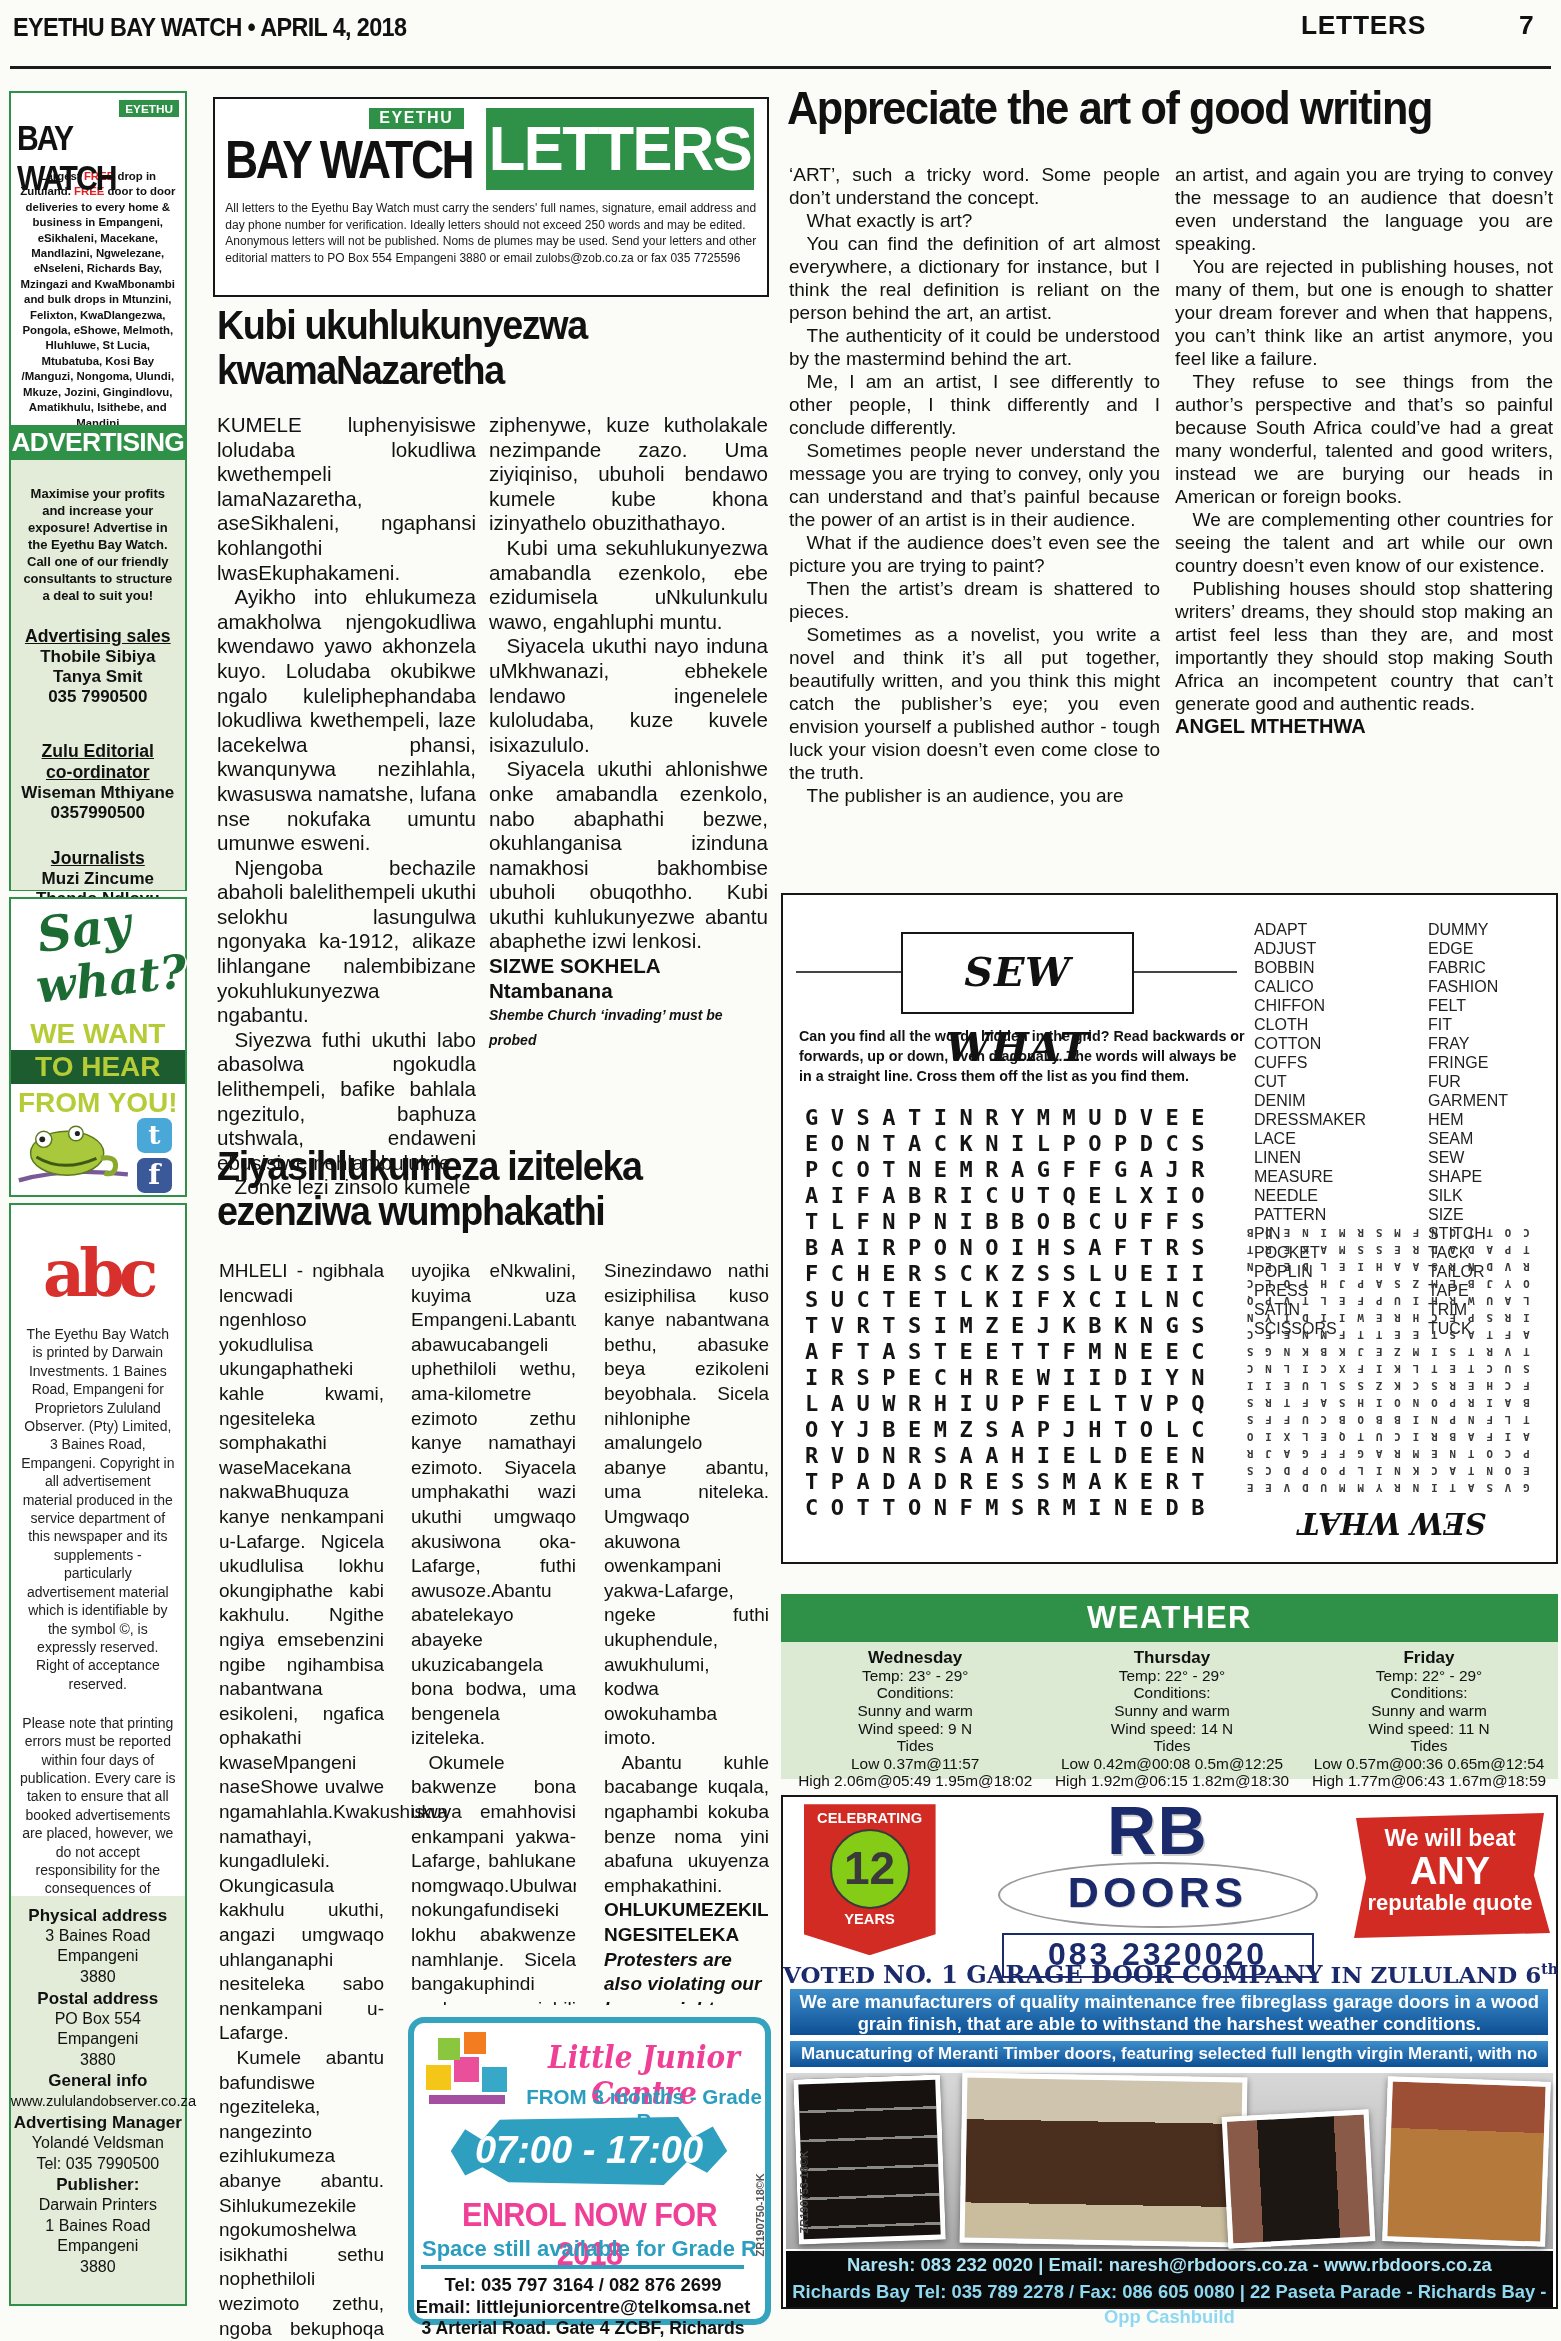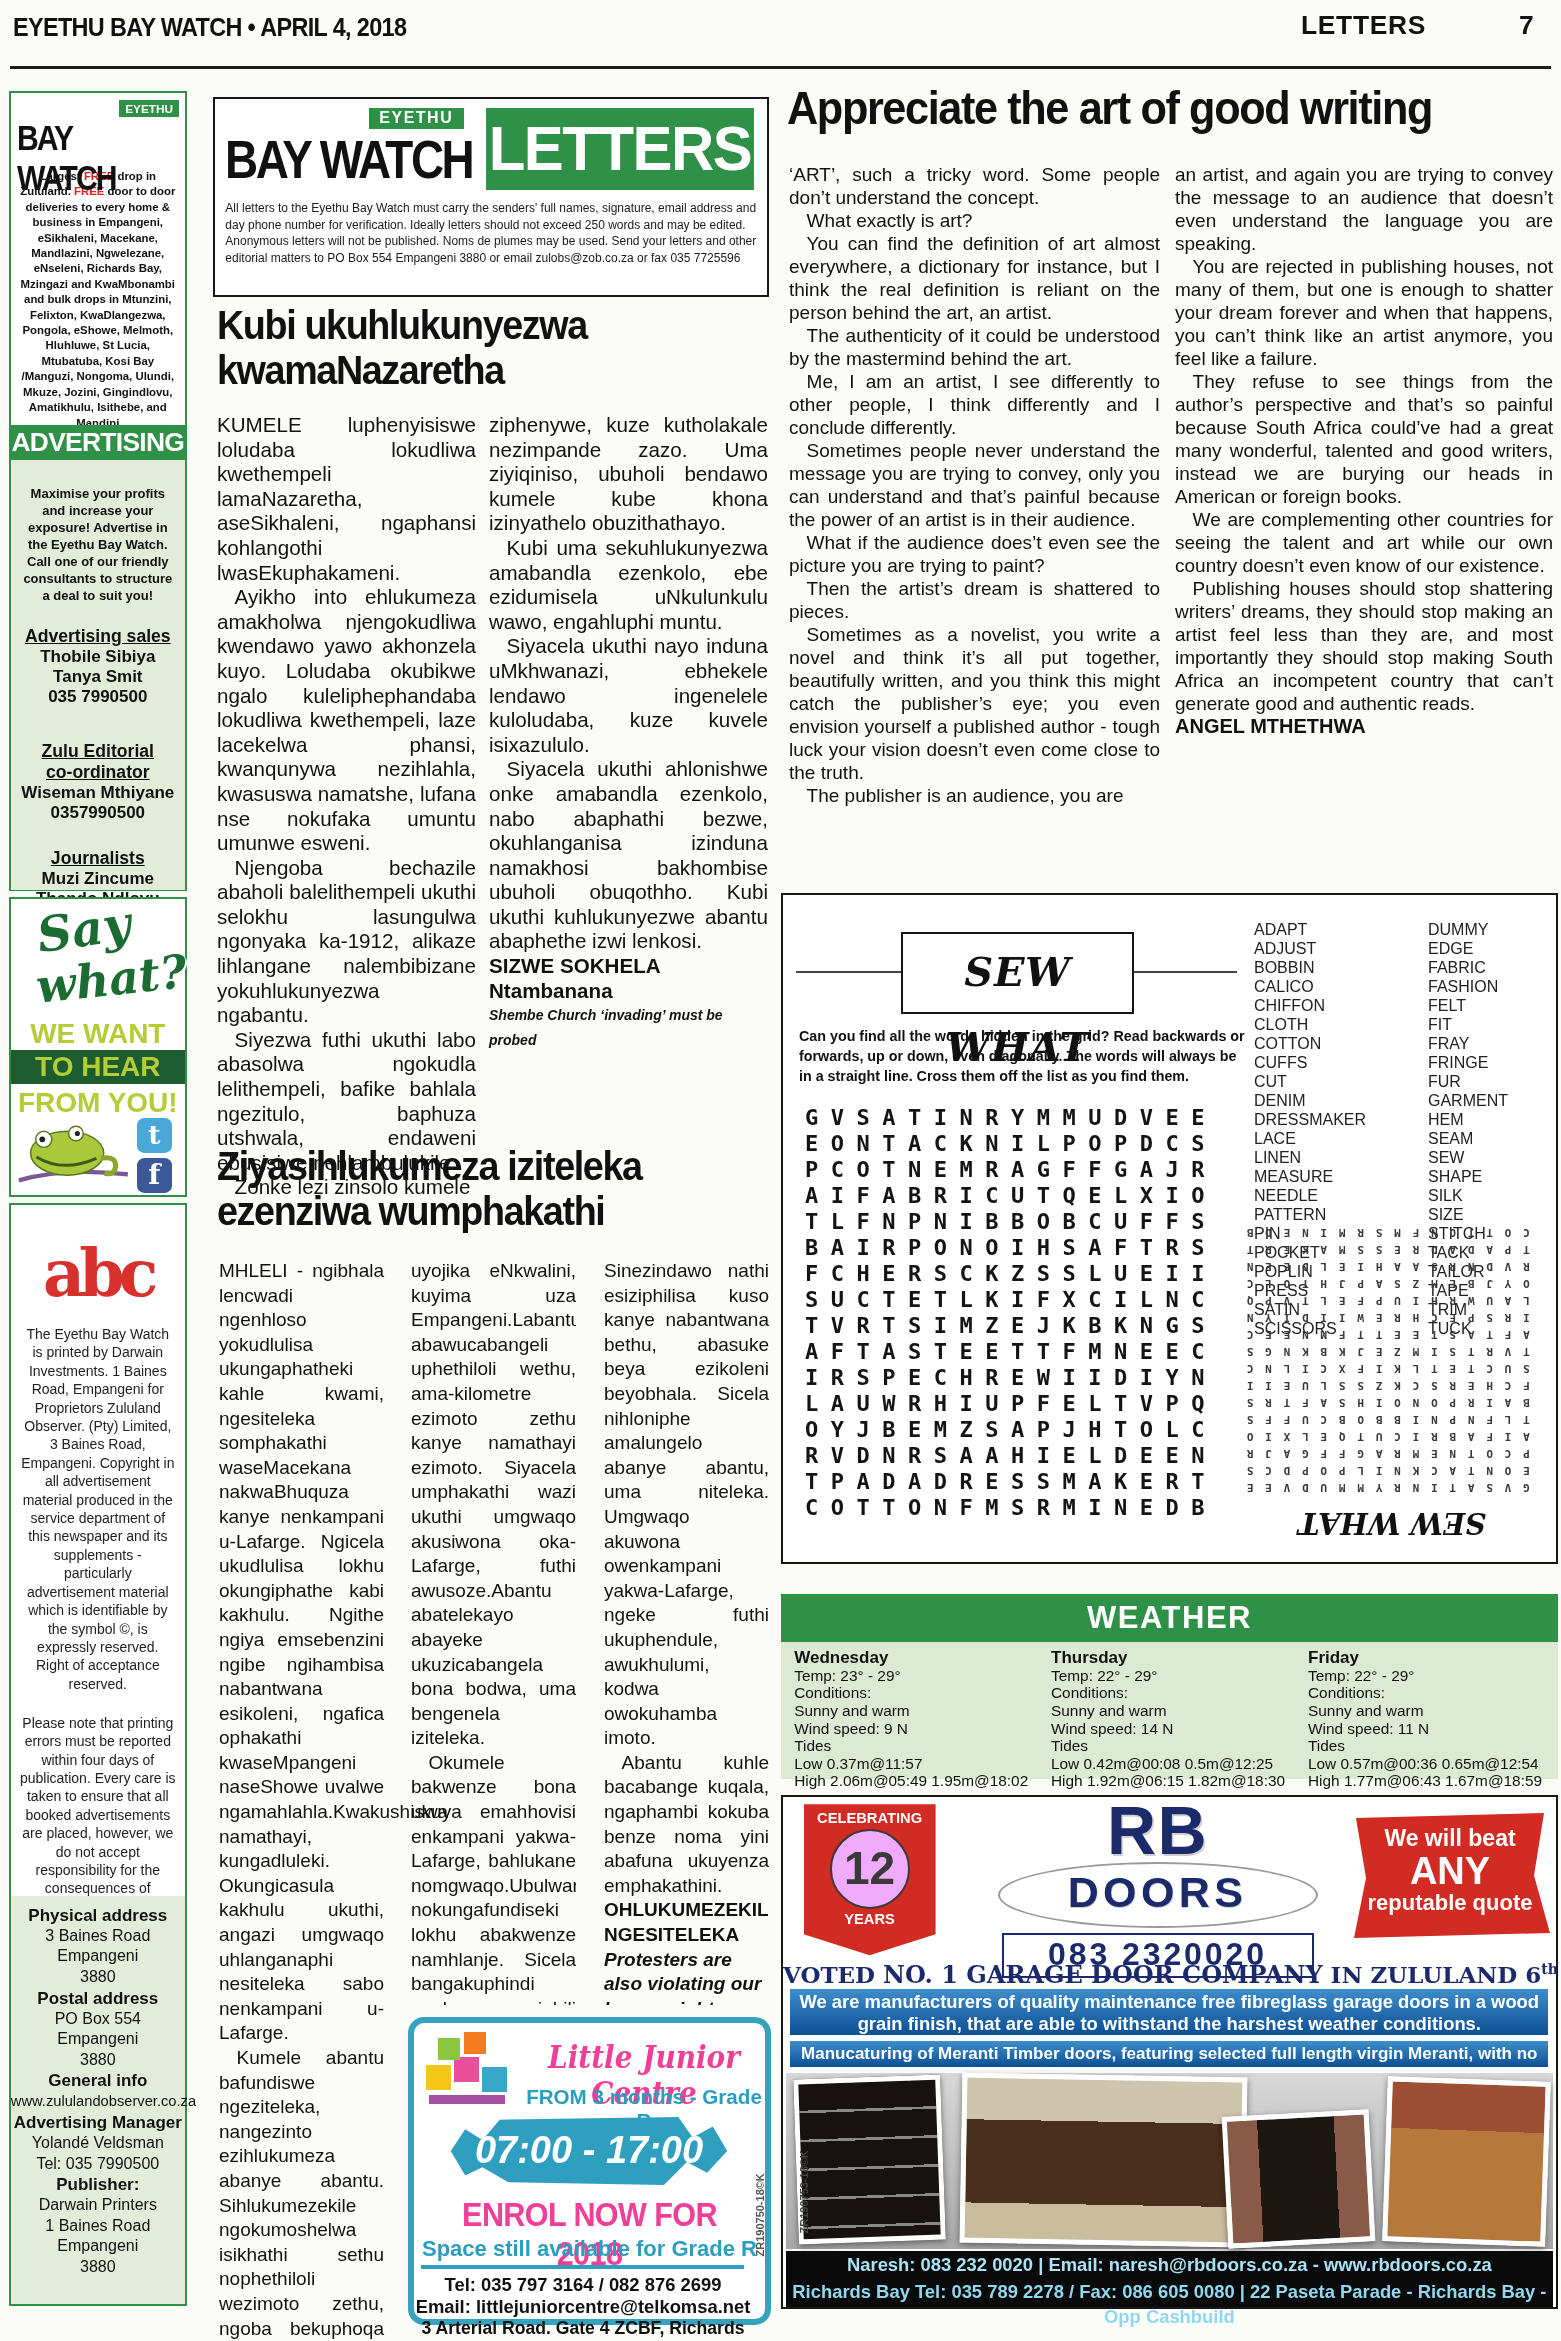--- a/index.html
+++ b/index.html
@@ -263,21 +263,21 @@
       <div class="sol-row">OYJBEMZSAPJHTOLC</div>
       <div class="sol-row">RVDNRSAAHIELDEEN</div>
       <div class="sol-row">TPADADRESSMAKERT</div>
       <div class="sol-row">COTTONFMSRMINEDB</div>
     </div>
     <div class="abs" style="left:499px;top:611px;width:220px;text-align:center;transform:rotate(180deg);font-family:'DejaVu Serif',serif;font-weight:bold;font-style:italic;font-size:29px;">SEW WHAT</div>
   </div>
 
   <div class="abs" style="left:781px;top:1594px;width:777px;height:185px;">
     <div class="ctr b" style="height:48px;background:#2f9147;color:#fff;font-size:31px;line-height:48px;letter-spacing:1.5px;">WEATHER</div>
-    <div style="position:relative;height:137px;background:#dcead3;">
+    <div style="position:relative;height:137px;background:#dcead3;text-align:center;">
       <div class="abs" style="left:13.2px;top:7.3px;width:242px;">
         <div class="wline b" style="font-size:17px;">Wednesday</div>
         <div class="wline">Temp: 23° - 29°</div>
         <div class="wline">Conditions:</div>
         <div class="wline">Sunny and warm</div>
         <div class="wline">Wind speed: 9 N</div>
         <div class="wline">Tides</div>
         <div class="wline">Low 0.37m@11:57</div>
         <div class="wline">High 2.06m@05:49 1.95m@18:02</div>
       </div>
@@ -300,21 +300,21 @@
         <div class="wline">Tides</div>
         <div class="wline">Low 0.57m@00:36 0.65m@12:54</div>
         <div class="wline">High 1.77m@06:43 1.67m@18:59</div>
       </div>
     </div>
   </div>
 
   <div class="abs" style="left:781px;top:1795px;width:777px;height:514px;border:2.2px solid #161616;background:#fff;box-sizing:border-box;">
     <div class="abs ctr" style="left:20.6px;top:7.3px;width:132px;height:151px;background:#d12b23;clip-path:polygon(0 0,100% 0,100% 86%,50% 100%,0 86%);">
       <div class="b" style="color:#fff;font-size:14.7px;margin-top:5.9px;">CELEBRATING</div>
-      <div style="width:76px;height:76px;margin:2.9px auto 1.5px auto;background:#f0abfc;border:2.9px solid #3a3a3a;border-radius:50%;">
+      <div style="width:76px;height:76px;margin:2.9px auto 1.5px auto;background:#84cc16;border:2.9px solid #3a3a3a;border-radius:50%;">
         <span class="b" style="font-size:46px;line-height:75px;color:#3a3a3a;">12</span>
       </div>
       <div class="b" style="color:#fff;font-size:14.7px;">YEARS</div>
     </div>
     <div class="abs ctr" style="left:198px;top:1.5px;width:353px;">
       <div class="b" style="font-size:68px;line-height:63px;color:#1b2a6b;letter-spacing:1.5px;text-shadow:1.5px 1.5px 0 #cfcfcf;">RB</div>
       <div style="width:316px;height:62px;margin:0 auto;border:2.9px solid #9a9a9a;border-radius:50%;">
         <span class="b" style="font-size:43px;line-height:57px;color:#1b2a6b;letter-spacing:4.4px;text-shadow:0.7px 0.7px 0 #cfcfcf;">DOORS</span>
       </div>
       <div style="width:308px;height:41px;margin:5.9px auto 0 auto;border:2.9px solid #1b2a6b;">

